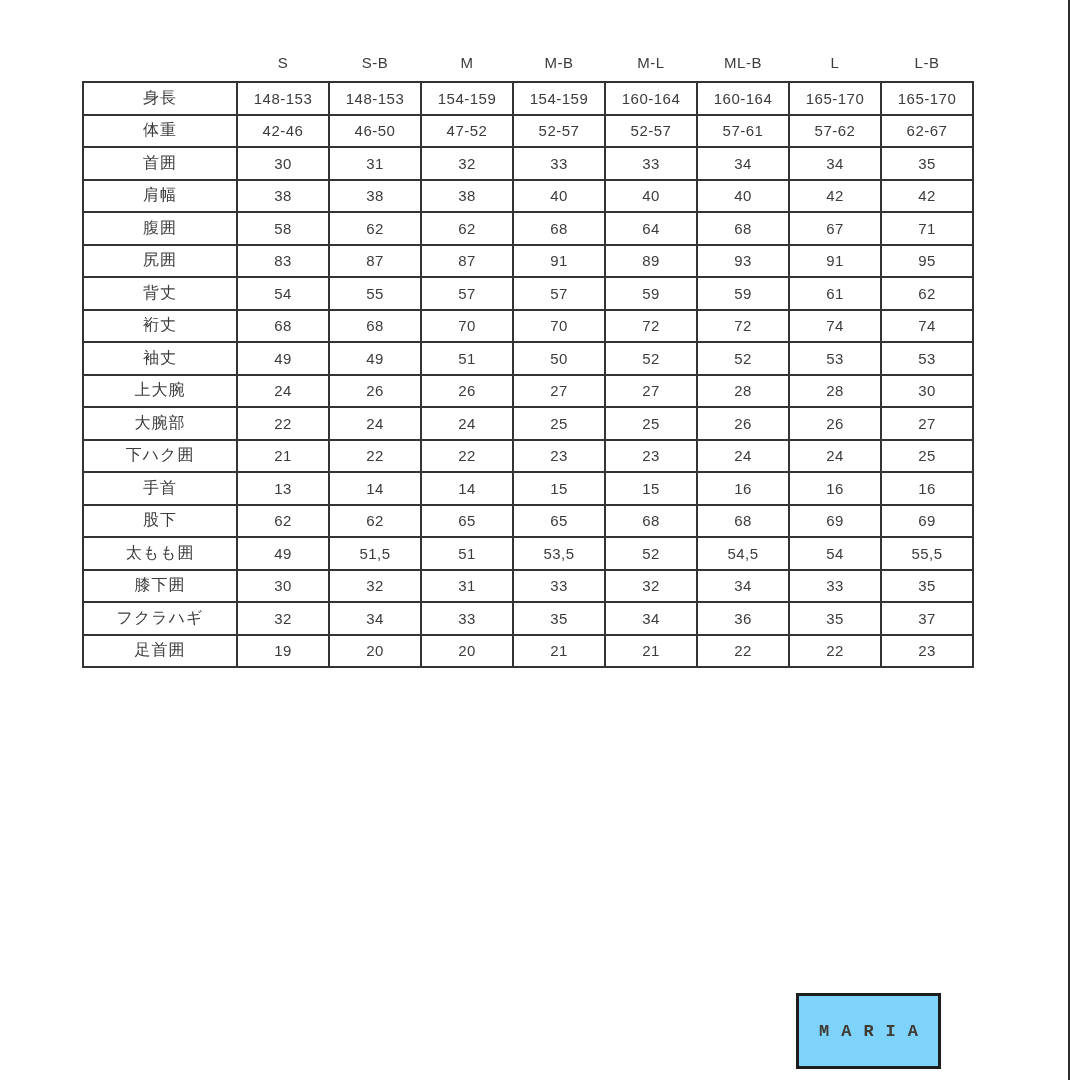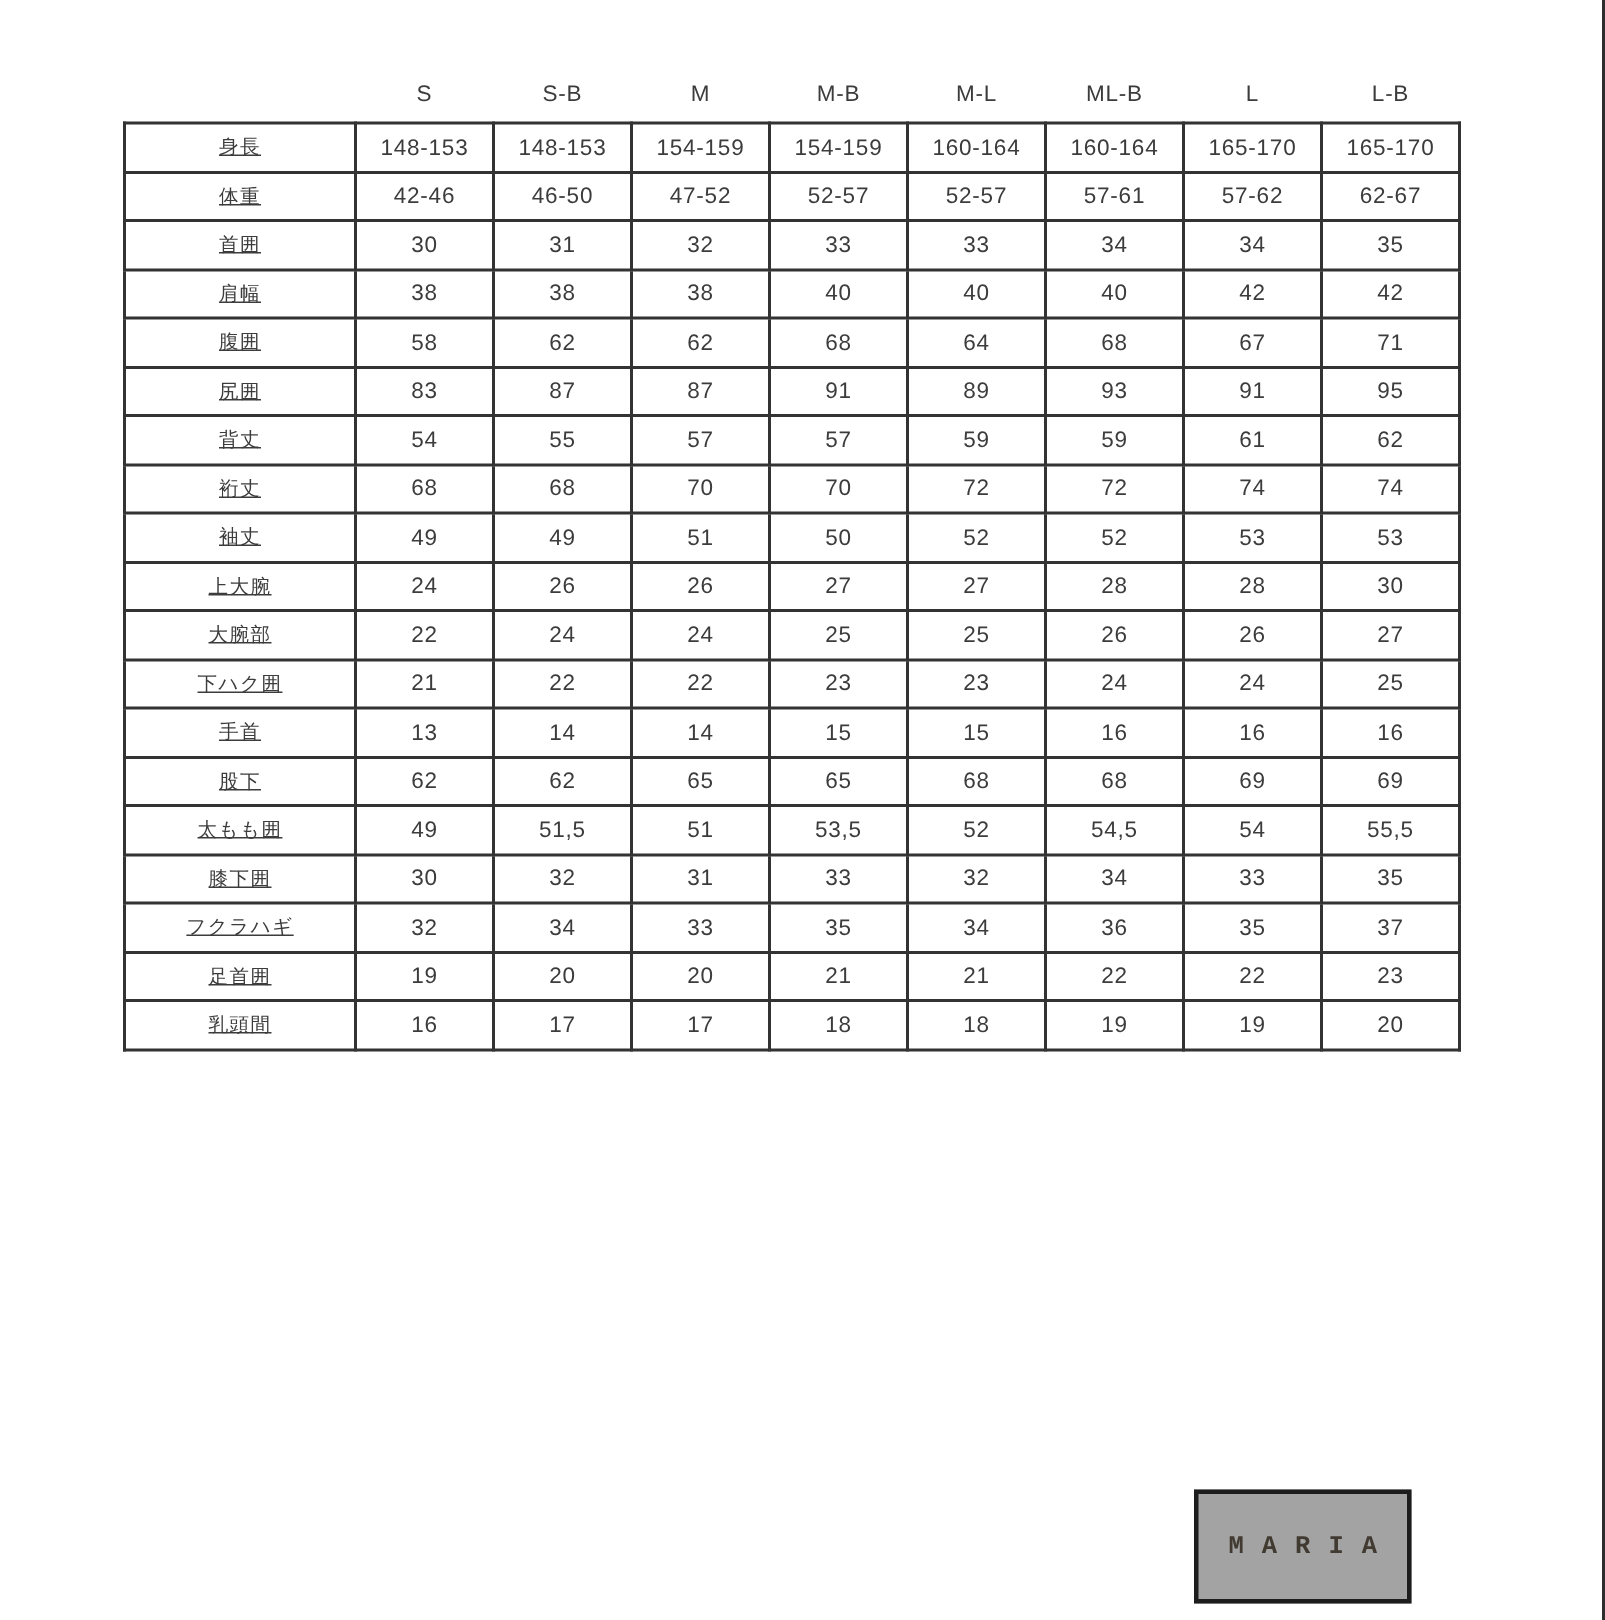--- a/index.html
+++ b/index.html
@@ -47,33 +47,32 @@
     vertical-align: middle;
     height: 32.5px;
     padding: 0;
     font-size: 15px;
     font-weight: normal;
     color: #3c3c3c;
     letter-spacing: 0.5px;
     white-space: nowrap;
   }
   tbody th {
-    font-size: 13px;
+    font-size: 16px;
     letter-spacing: 1px;
-    text-decoration: underline;
   }
 
   
   .logo-box {
     position: absolute;
     left: 796px;
     top: 993px;
     width: 145px;
     height: 76px;
-    background: #a3a3a3;
+    background: #7dd3fc;
     border: 3px solid #1d1d1d;
     display: flex;
     align-items: center;
     justify-content: center;
   }
   .logo-box span {
     font-family: "Liberation Mono", "DejaVu Sans Mono", monospace;
     font-weight: bold;
     font-size: 17px;
     letter-spacing: 12px;
@@ -312,31 +311,20 @@
           <th>足首囲</th>
           <td>19</td>
           <td>20</td>
           <td>20</td>
           <td>21</td>
           <td>21</td>
           <td>22</td>
           <td>22</td>
           <td>23</td>
         </tr>
-        <tr>
-          <th>乳頭間</th>
-          <td>16</td>
-          <td>17</td>
-          <td>17</td>
-          <td>18</td>
-          <td>18</td>
-          <td>19</td>
-          <td>19</td>
-          <td>20</td>
-        </tr>
       </tbody>
   </table>
 </div>
 
 <div class="logo-box">
   <span>MARIA</span>
 </div>
 
 <div class="edge-line"></div>
 

